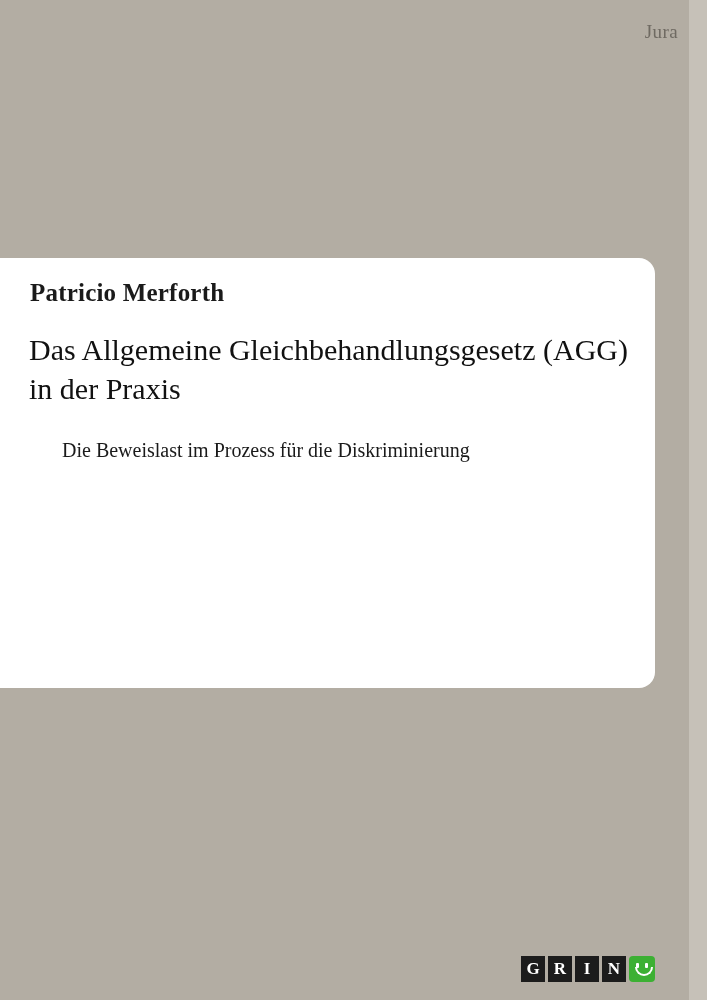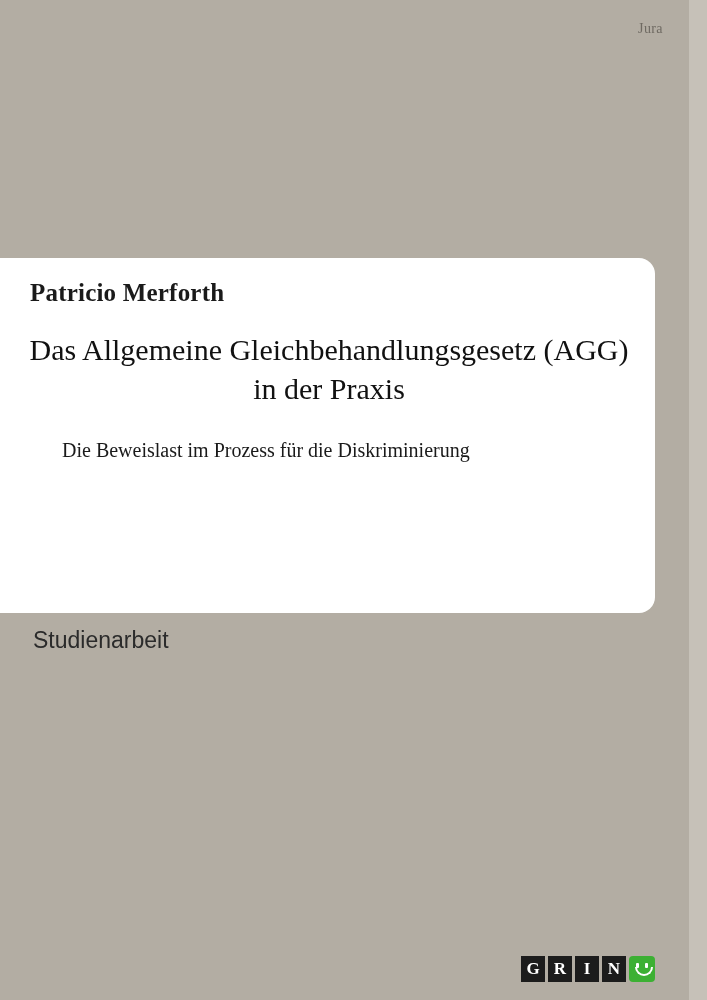--- a/index.html
+++ b/index.html
@@ -22,32 +22,32 @@
     position: absolute;
     top: 0;
     right: 0;
     width: 18px;
     height: 1000px;
     background: #c6c1b8;
   }
   .category {
     position: absolute;
     top: 21px;
-    right: 44px;
+    right: 29px;
     font-family: "Liberation Serif", serif;
-    font-size: 14px;
+    font-size: 19px;
     color: #6f6a62;
     letter-spacing: 0.4px;
   }
   .white-card {
     position: absolute;
     left: 0;
     top: 258px;
     width: 655px;
-    height: 355px;
+    height: 430px;
     background: #ffffff;
     border-top-right-radius: 16px;
     border-bottom-right-radius: 16px;
   }
   .author {
     position: absolute;
     left: 30px;
     top: 21px;
     font-family: "Liberation Serif", serif;
     font-weight: bold;
@@ -57,21 +57,20 @@
   }
   .title {
     position: absolute;
     left: 29px;
     top: 72px;
     width: 600px;
     font-family: "Liberation Serif", serif;
     font-size: 30px;
     line-height: 39px;
     color: #111111;
-    text-align: center;
   }
   .subtitle {
     position: absolute;
     left: 30px;
     top: 179px;
     width: 600px;
     font-family: "Liberation Serif", serif;
     font-size: 20px;
     line-height: 27px;
     color: #1a1a1a;
@@ -144,21 +143,20 @@
   <div class="right-strip"></div>
 
   <div class="category">Jura</div>
 
   <div class="white-card">
     <div class="author">Patricio Merforth</div>
     <div class="title">Das Allgemeine Gleichbehandlungsgesetz (AGG) in der Praxis</div>
     <div class="subtitle">Die Beweislast im Prozess für die Diskriminierung</div>
   </div>
 
-  <div class="doctype">Studienarbeit</div>
 
   <div class="logo">
     <div class="lt">G</div>
     <div class="lt">R</div>
     <div class="lt">I</div>
     <div class="lt">N</div>
     <div class="smiley">
       <span class="eye l"></span>
       <span class="eye r"></span>
       <span class="mouth"></span>

